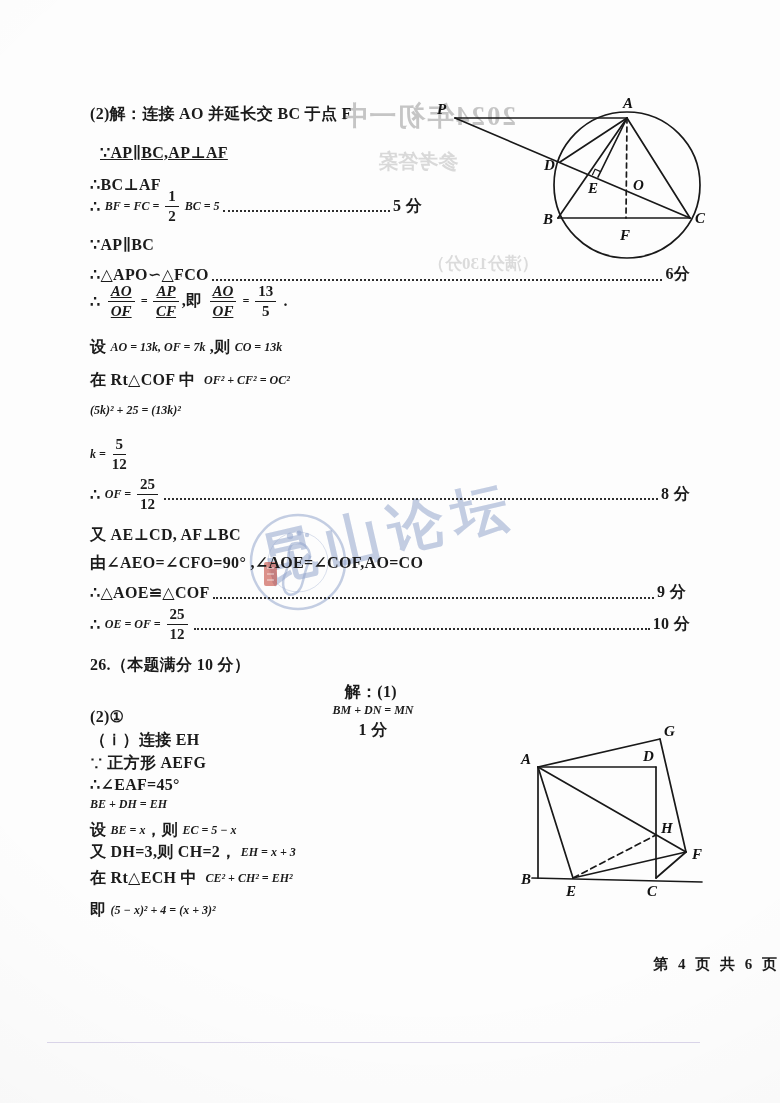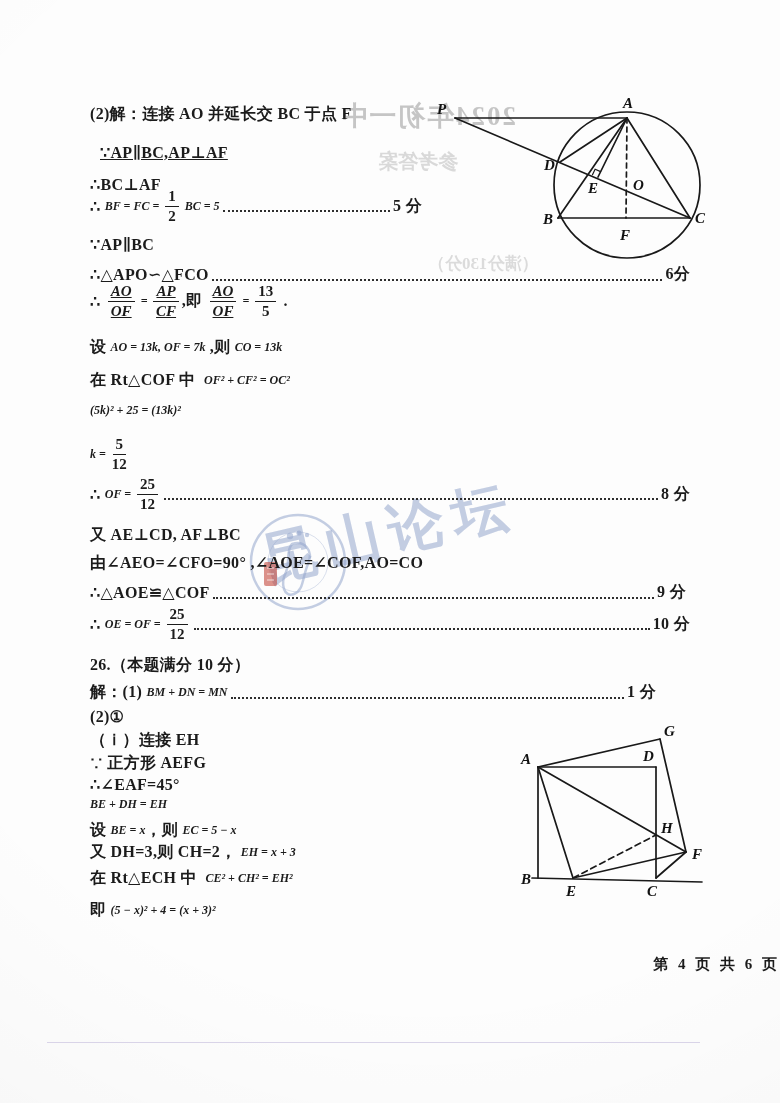--- a/index.html
+++ b/index.html
@@ -122,21 +122,21 @@
       <div class="line" style="top: 337px; left: 90px;"><span class="cn">设 </span><span class="math">AO = 13k, OF = 7k</span><span class="cn"> ,则 </span><span class="math">CO = 13k</span></div>
       <div class="line" style="top: 370px; left: 90px;"><span class="cn">在 Rt△COF 中  </span><span class="math">OF² + CF² = OC²</span></div>
       <div class="line" style="top: 403px; left: 90px;"><span class="math">(5k)² + 25 = (13k)²</span></div>
       <div class="line" style="top: 436px; left: 90px;"><span class="math">k = </span><span class="frac"><span class="num">5</span><span class="den">12</span></span></div>
       <div class="line" style="top: 476px; left: 90px; width: 600px;"><span class="cn">∴ </span><span class="math">OF = </span><span class="frac"><span class="num">25</span><span class="den">12</span></span><span class="dots"></span><span class="cn">8 分</span></div>
       <div class="line" style="top: 525px; left: 90px;"><span class="cn">又 AE⊥CD, AF⊥BC</span></div>
       <div class="line" style="top: 553px; left: 90px;"><span class="cn">由∠AEO=∠CFO=90° ,∠AOE=∠COF,AO=CO</span></div>
       <div class="line" style="top: 582px; left: 90px; width: 596px;"><span class="cn">∴△AOE≌△COF</span><span class="dots"></span><span class="cn">9 分</span></div>
       <div class="line" style="top: 606px; left: 90px; width: 600px;"><span class="cn">∴ </span><span class="math">OE = OF = </span><span class="frac"><span class="num">25</span><span class="den">12</span></span><span class="dots"></span><span class="cn">10 分</span></div>
       <div class="line" style="top: 655px; left: 90px;"><span class="cn">26.（本题满分 10 分）</span></div>
-      <div class="line" style="top: 682px; left: 90px; width: 566px;"><span class="cn">解：(1) </span><span class="math">BM + DN = MN</span><span class="dots"></span><span class="cn">1 分</span></div>
+      <div class="line" style="top: 682px; left: 90px; width: 566px; flex-direction: column;"><span class="cn">解：(1) </span><span class="math">BM + DN = MN</span><span class="dots"></span><span class="cn">1 分</span></div>
       <div class="line" style="top: 707px; left: 90px;"><span class="cn">(2)①</span></div>
       <div class="line" style="top: 730px; left: 90px;"><span class="cn">（ｉ）连接 EH</span></div>
       <div class="line" style="top: 753px; left: 90px;"><span class="cn">∵ 正方形 AEFG</span></div>
       <div class="line" style="top: 775px; left: 90px;"><span class="cn">∴∠EAF=45°</span></div>
       <div class="line" style="top: 797px; left: 90px;"><span class="math">BE + DH = EH</span></div>
       <div class="line" style="top: 820px; left: 90px;"><span class="cn">设 </span><span class="math">BE = x</span><span class="cn">，则 </span><span class="math">EC = 5 − x</span></div>
       <div class="line" style="top: 842px; left: 90px;"><span class="cn">又 DH=3,则 CH=2， </span><span class="math">EH = x + 3</span></div>
       <div class="line" style="top: 868px; left: 90px;"><span class="cn">在 Rt△ECH 中  </span><span class="math">CE² + CH² = EH²</span></div>
       <div class="line" style="top: 900px; left: 90px;"><span class="cn">即 </span><span class="math">(5 − x)² + 4 = (x + 3)²</span></div>
     </div>

